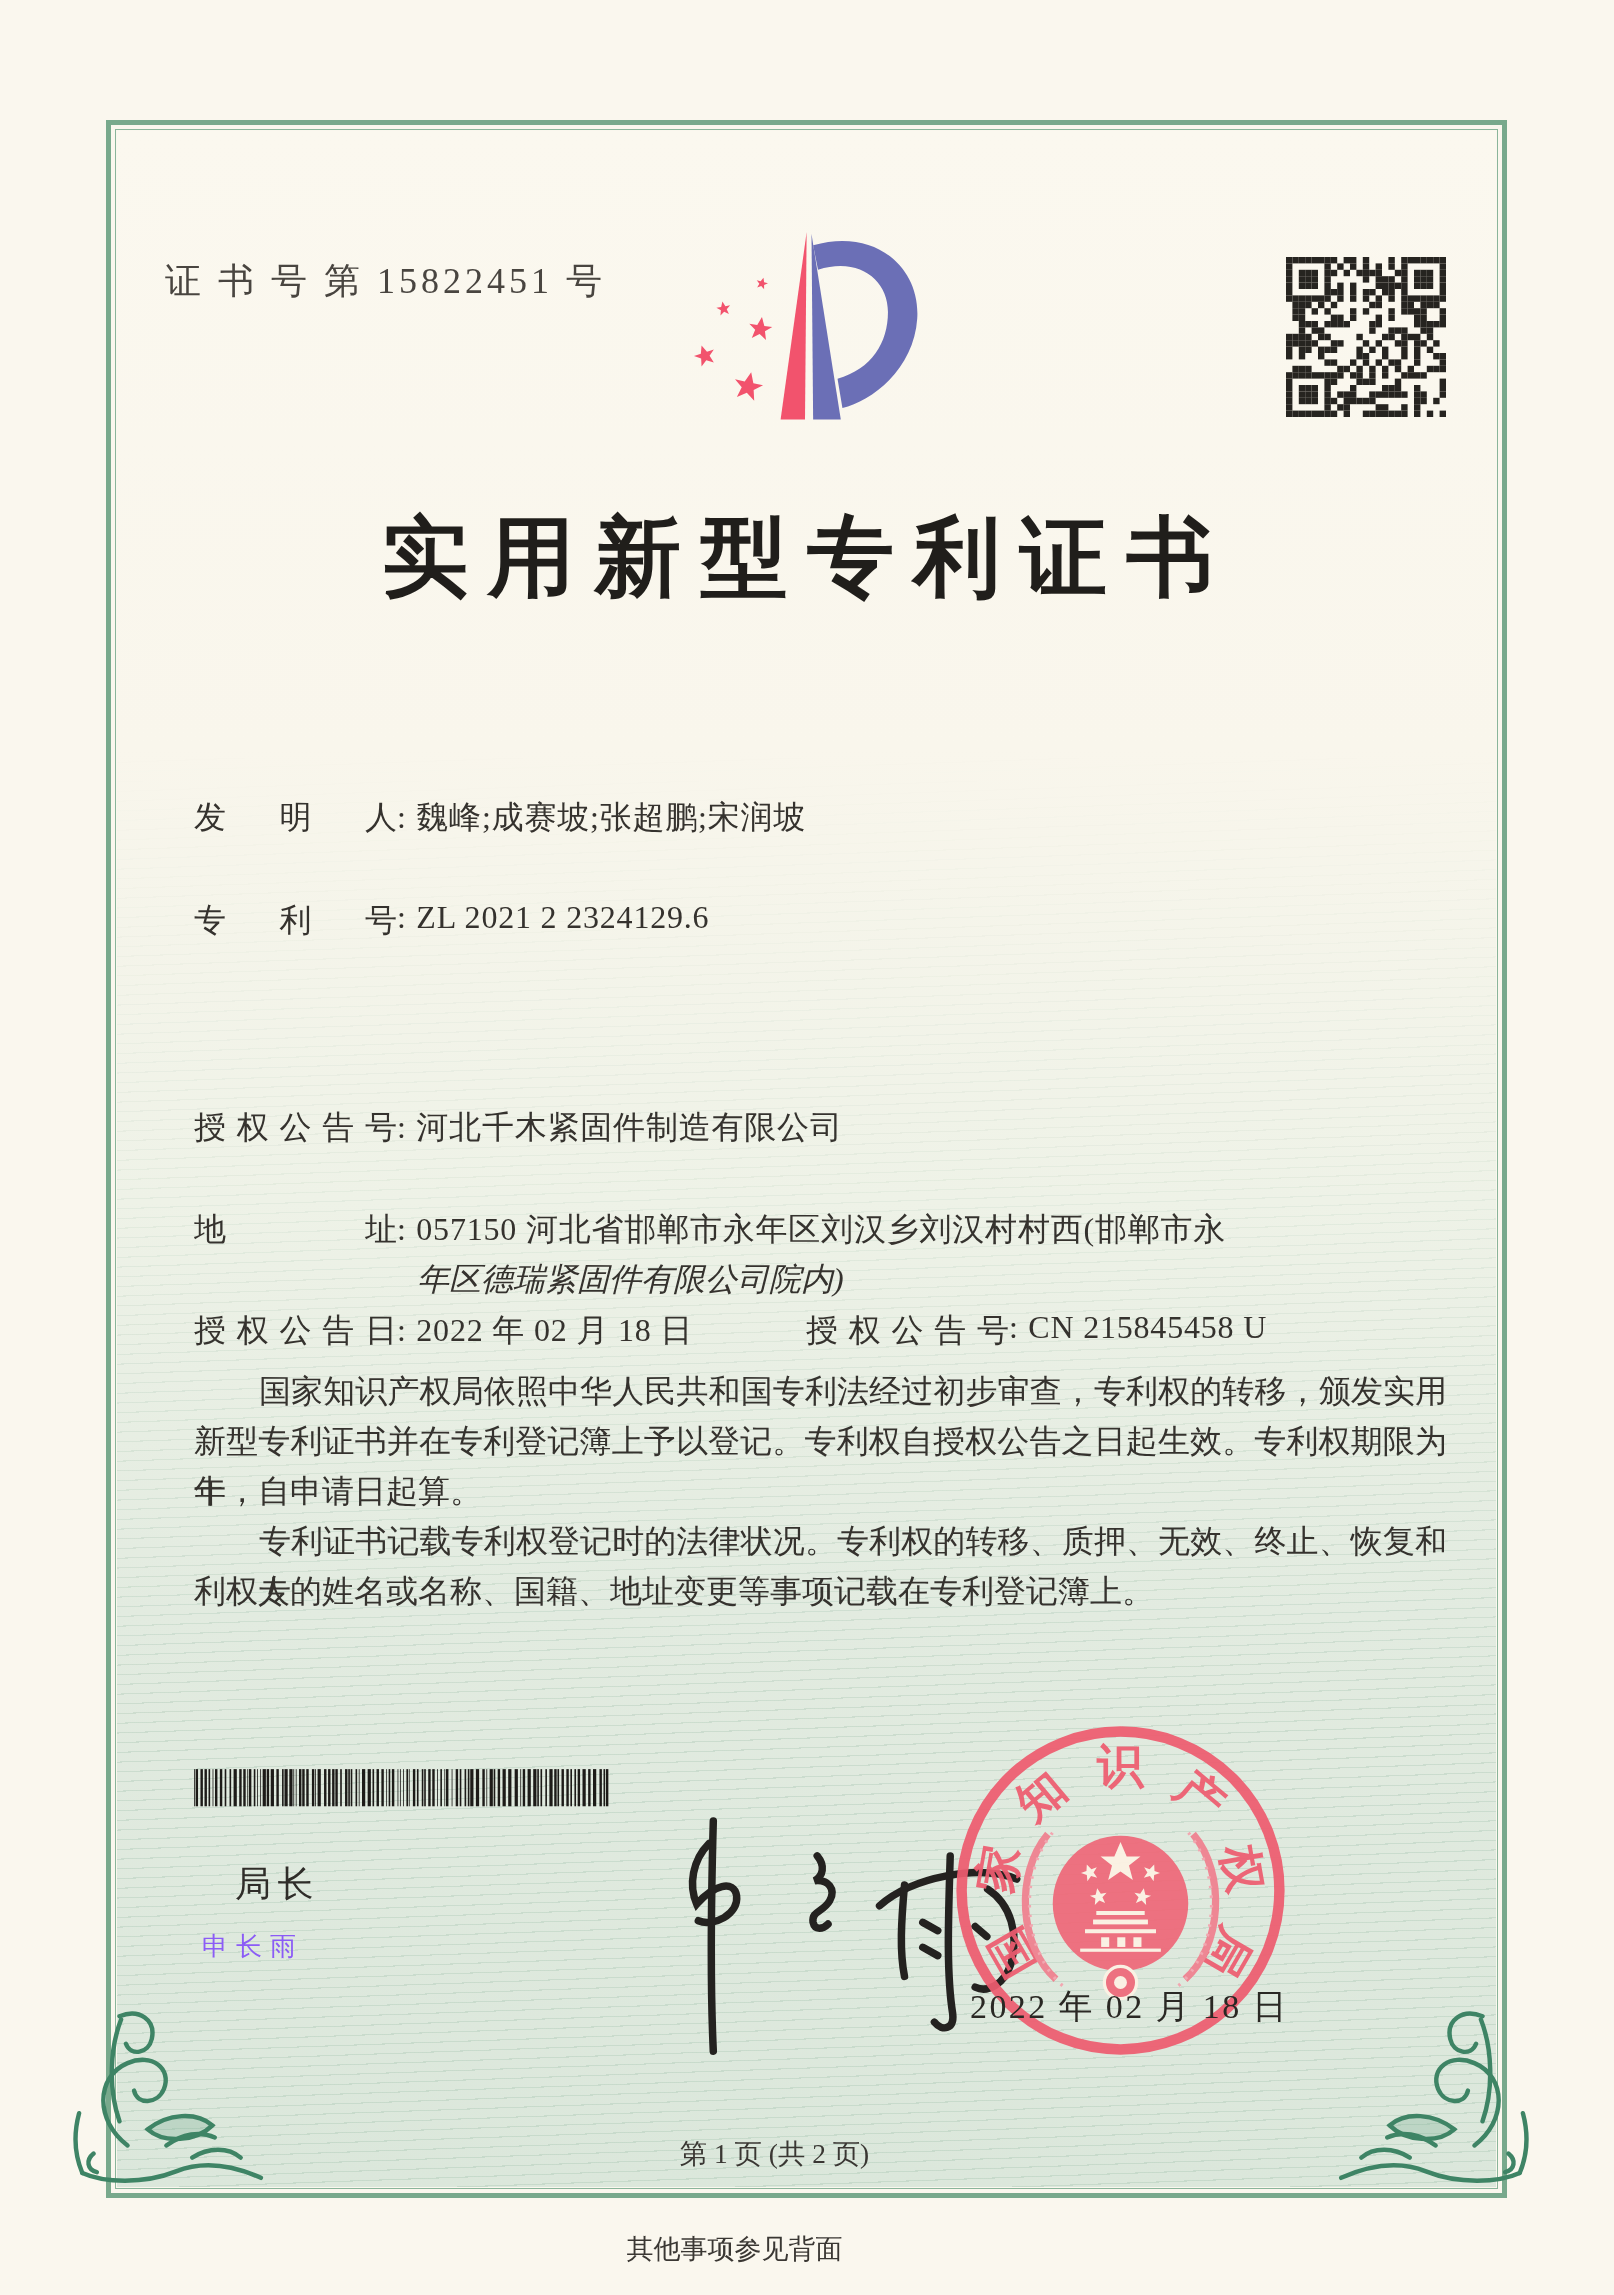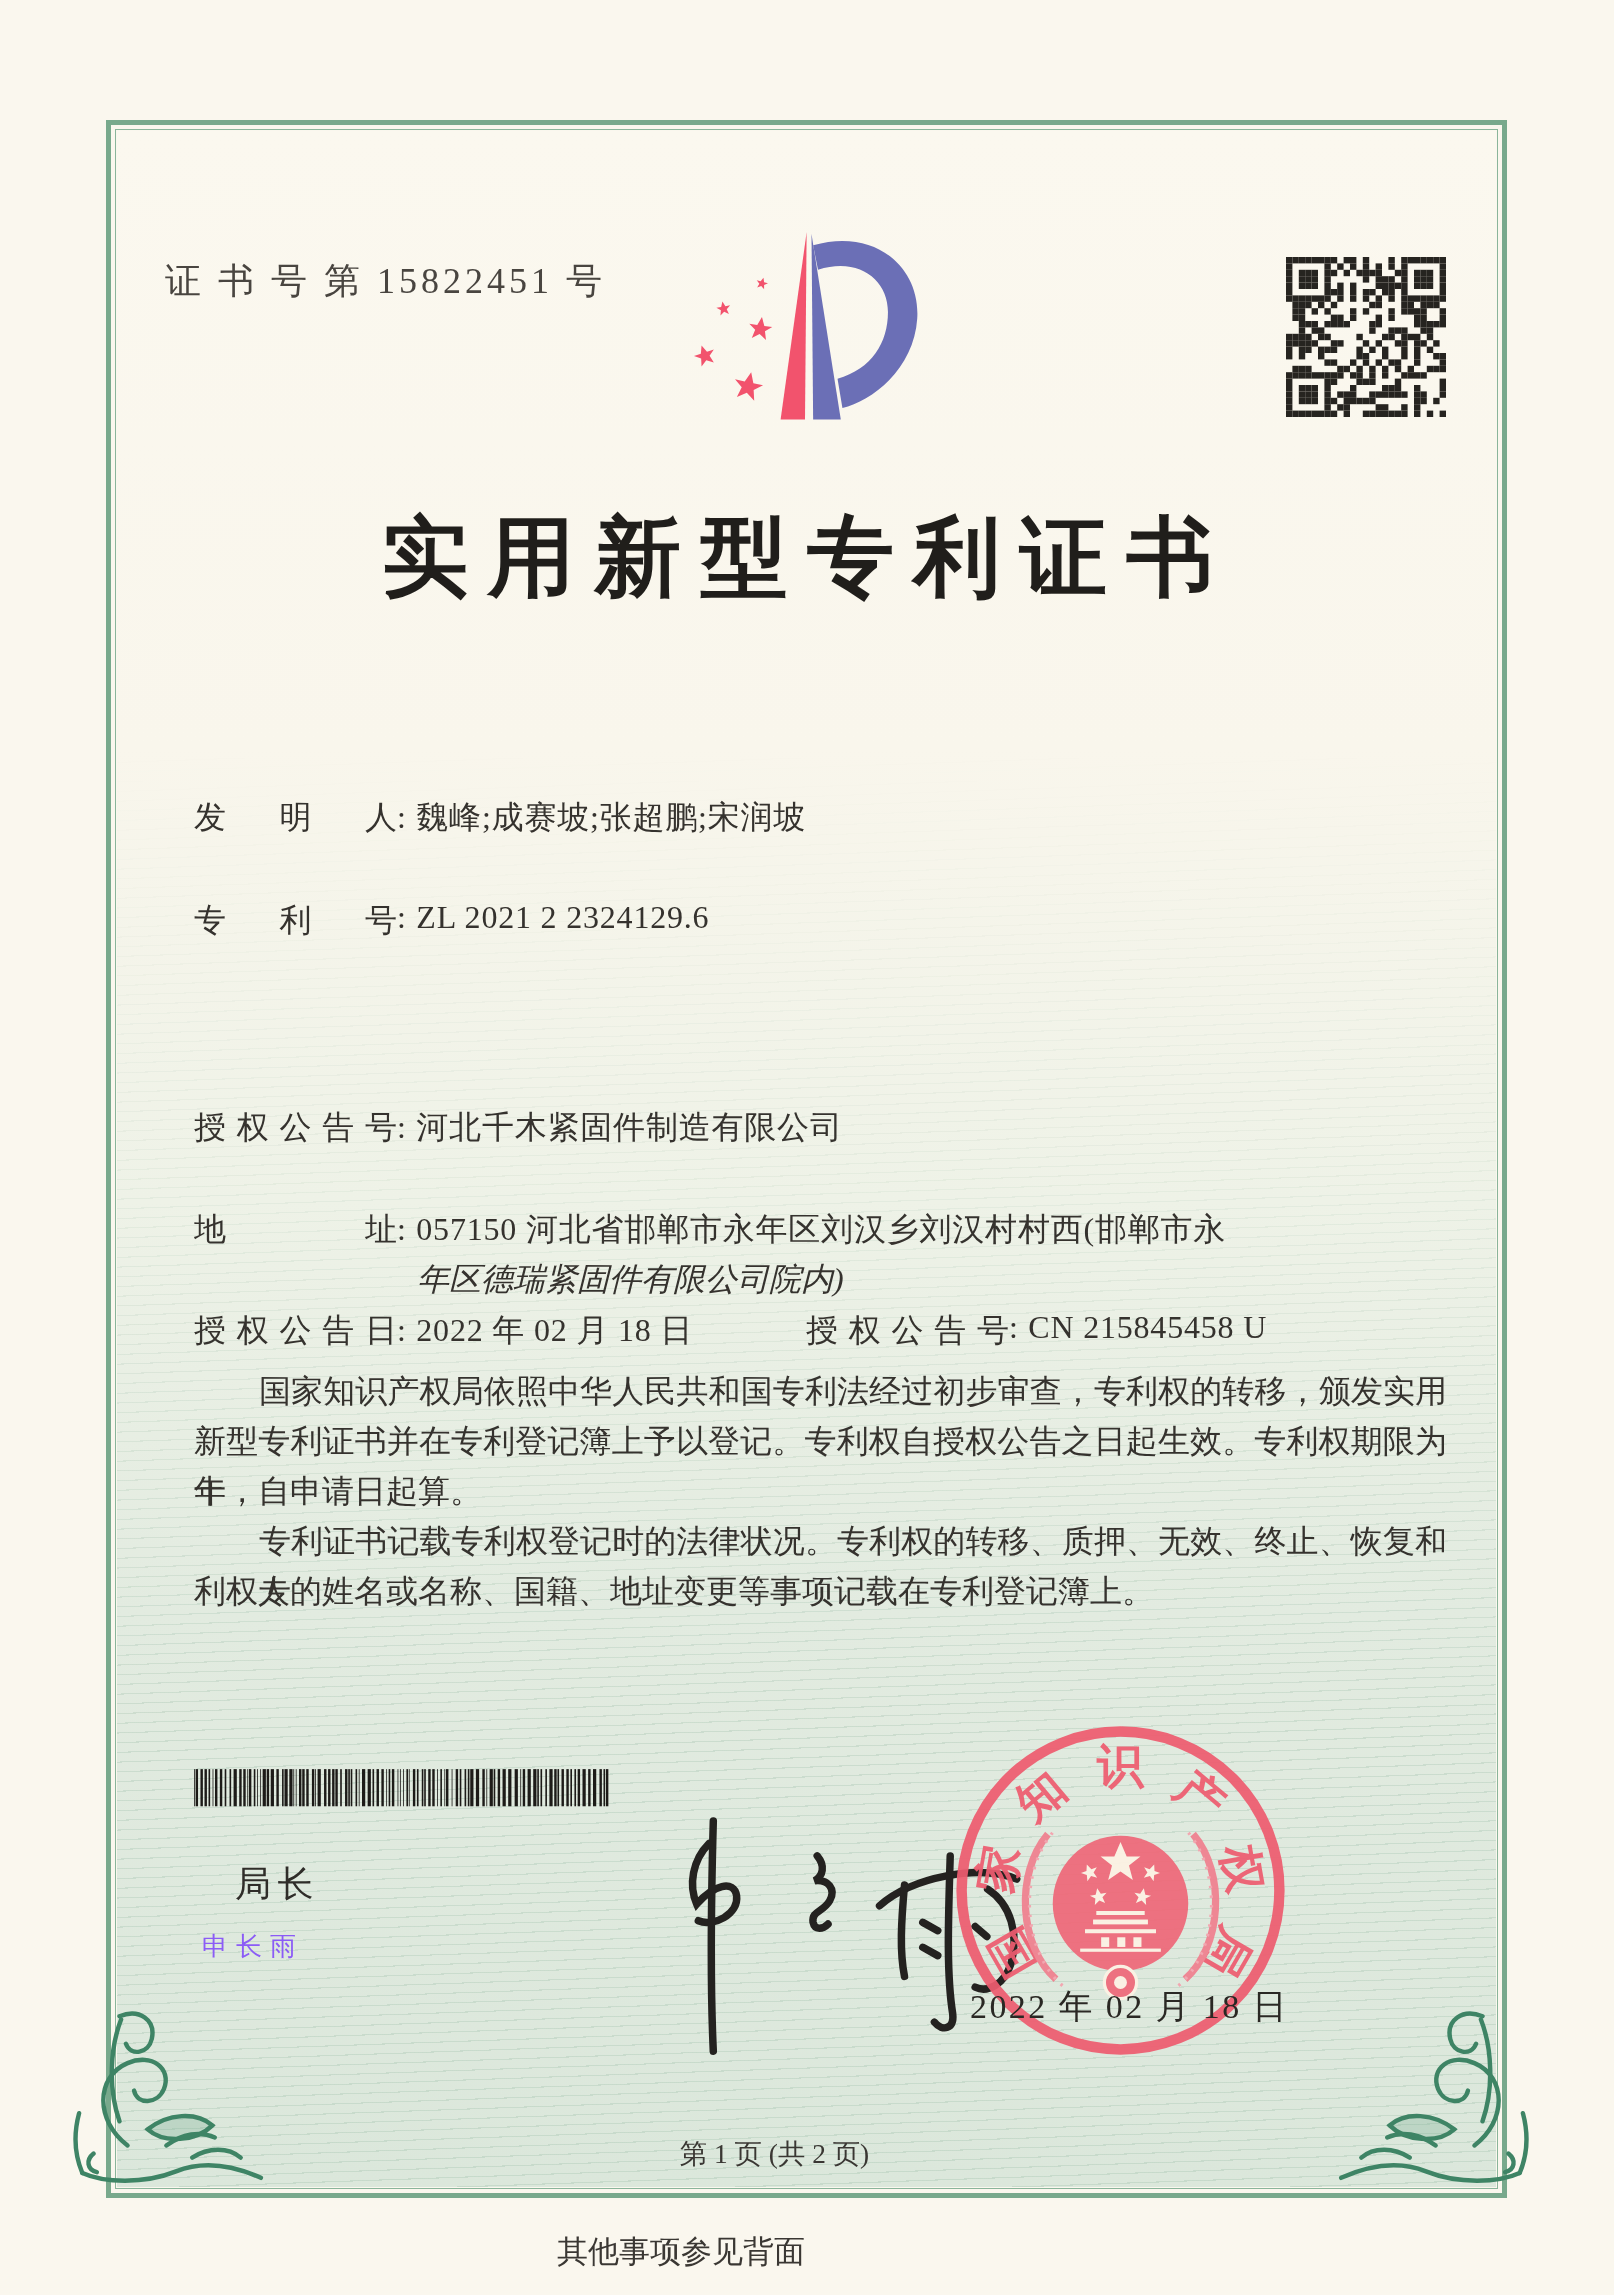--- a/index.html
+++ b/index.html
@@ -48,22 +48,22 @@
 
   
   .barcode{position:absolute;left:194px;top:1769px;width:420px;height:39px;z-index:3;}
   .signer-title{position:absolute;left:203px;top:1860px;font-size:36px;letter-spacing:6.5px;color:#2f2d29;z-index:3;margin-left:32px;}
   .signer-name{position:absolute;left:202px;top:1929px;font-size:26px;letter-spacing:8px;color:#8b5cf6;z-index:3;}
   .signature{position:absolute;left:628px;top:1806px;width:420px;height:266px;z-index:3;}
   .seal{position:absolute;left:935px;top:1705px;width:371px;height:371px;z-index:3;opacity:.93;}
   .seal-date{position:absolute;left:970px;top:1984px;font-size:34px;letter-spacing:2.4px;color:#2a2824;z-index:4;}
   .page-num{position:absolute;left:597px;top:2136px;width:355px;text-align:center;
             font-size:27.4px;color:#3a3733;z-index:3;}
-  .back-note{position:absolute;left:557px;top:2231px;width:355px;
-             font-size:31px;color:#3a3733;z-index:3;}
+  .back-note{position:absolute;left:557px;top:2231px;width:355px;text-align:center;
+             font-size:27px;color:#3a3733;z-index:3;}
   svg text{font-family:"Liberation Serif","DejaVu Serif",serif;}
 </style>
 </head>
 <body>
 
 <div class="page">
 
   <svg width="0" height="0" style="position:absolute">
     <defs>
       <path id="star" d="M0,-10 L2.94,-3.09 L9.51,-3.09 L4.05,1.18 L5.88,8.09 L0,4 L-5.88,8.09 L-4.05,1.18 L-9.51,-3.09 L-2.94,-3.09 Z"></path>

